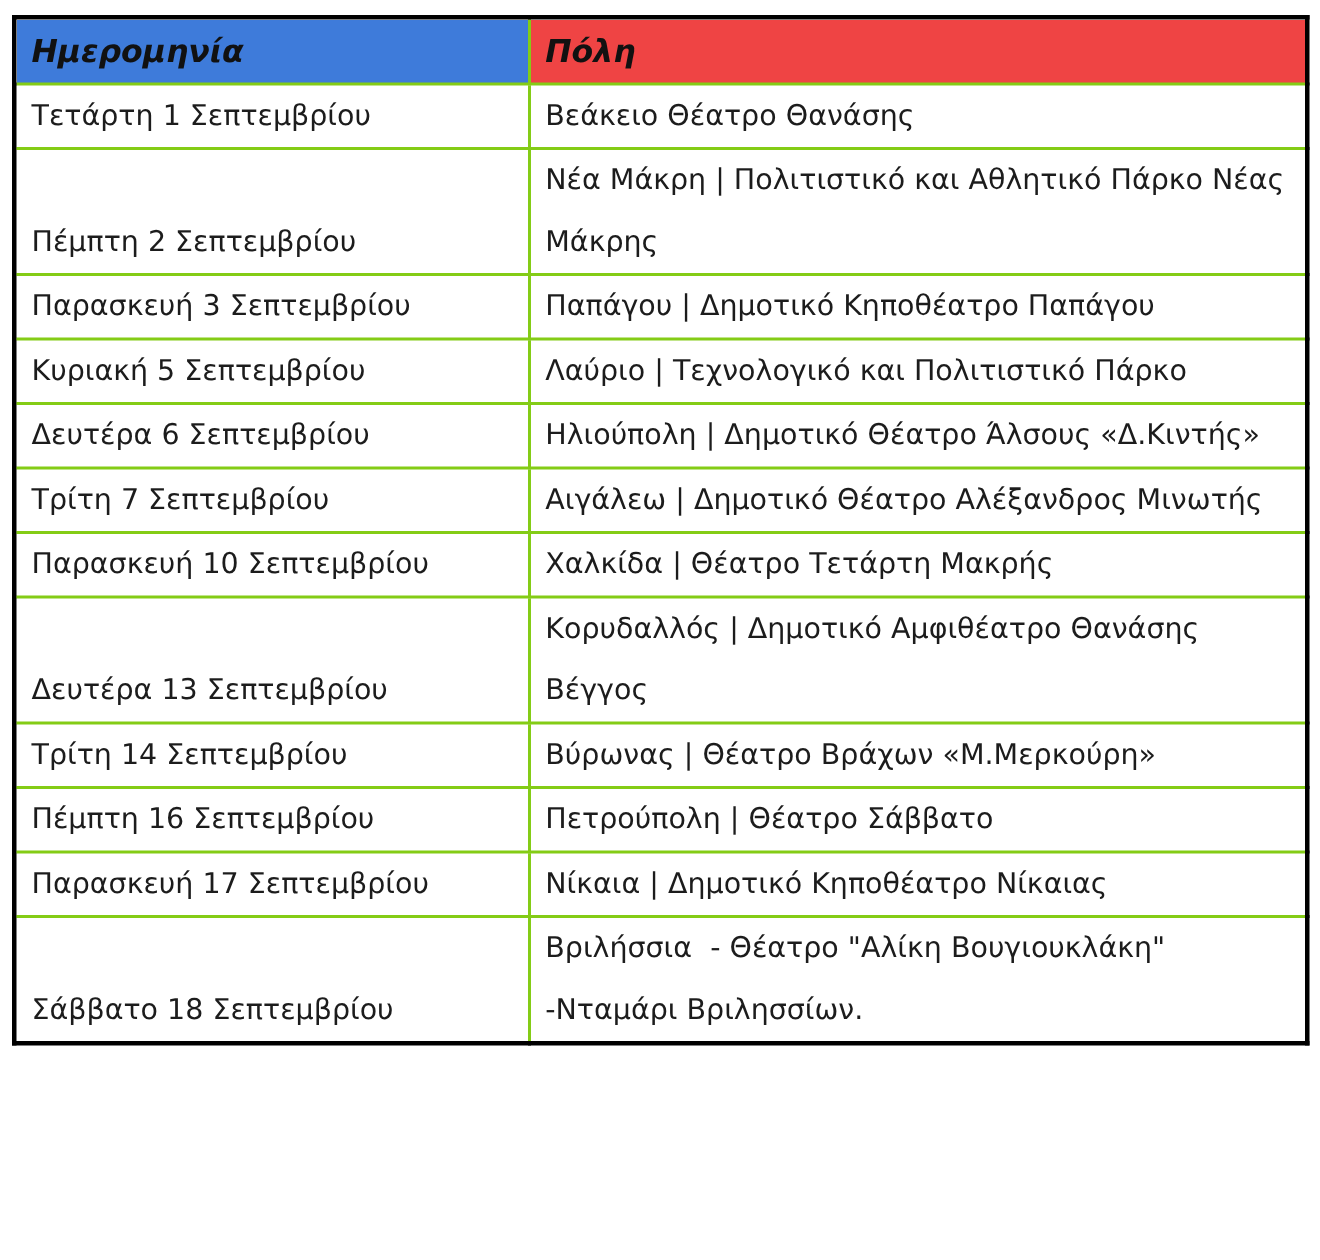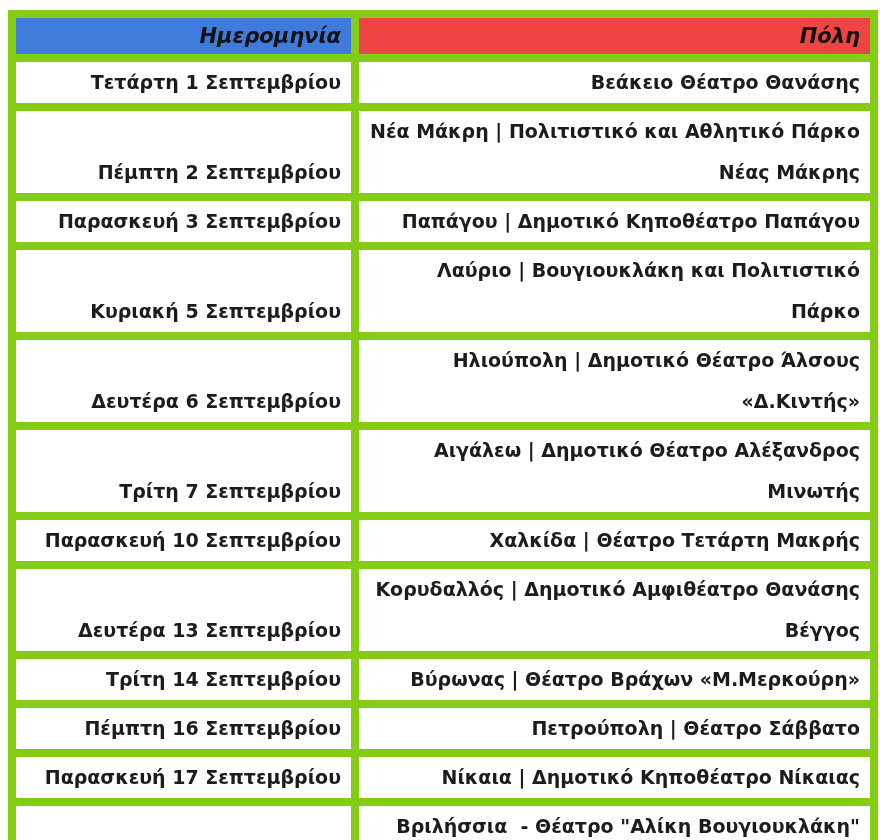--- a/index.html
+++ b/index.html
@@ -21,40 +21,39 @@
     position: absolute;
     left: 8px;
     top: 10px;
     width: 862px;
     border-collapse: collapse;
     border: 3px solid #000000;
     table-layout: fixed;
   }
   table.schedule th,
   table.schedule td {
-    border: 8px solid #84cc16;
+    border: 2px solid #84cc16;
     padding: 0 10px;
-    text-align: right;
+    text-align: left;
     color: #1c1c1c;
     overflow: hidden;
   }
   table.schedule th {
     height: 44px;
     font-size: 21px;
     font-weight: bold;
     font-style: italic;
     vertical-align: middle;
     color: #111111;
   }
   table.schedule td {
     font-size: 19px;
     line-height: 41px;
     vertical-align: bottom;
     white-space: pre-wrap;
-    font-weight: bold;
   }
   col.date-col  { width: 343px; }
   col.venue-col { width: 519px; }
 </style>
 </head>
 <body>
 
 <div class="page">
   <table class="schedule">
     <colgroup>
@@ -75,21 +74,21 @@
       <tr>
         <td>Πέμπτη 2 Σεπτεμβρίου</td>
         <td>Νέα Μάκρη | Πολιτιστικό και Αθλητικό Πάρκο Νέας Μάκρης</td>
       </tr>
       <tr>
         <td>Παρασκευή 3 Σεπτεμβρίου</td>
         <td>Παπάγου | Δημοτικό Κηποθέατρο Παπάγου</td>
       </tr>
       <tr>
         <td>Κυριακή 5 Σεπτεμβρίου</td>
-        <td>Λαύριο | Βουγιουκλάκη και Πολιτιστικό Πάρκο</td>
+        <td>Λαύριο | Τεχνολογικό και Πολιτιστικό Πάρκο</td>
       </tr>
       <tr>
         <td>Δευτέρα 6 Σεπτεμβρίου</td>
         <td>Ηλιούπολη | Δημοτικό Θέατρο Άλσους «Δ.Κιντής»</td>
       </tr>
       <tr>
         <td>Τρίτη 7 Σεπτεμβρίου</td>
         <td>Αιγάλεω | Δημοτικό Θέατρο Αλέξανδρος Μινωτής</td>
       </tr>
       <tr>

